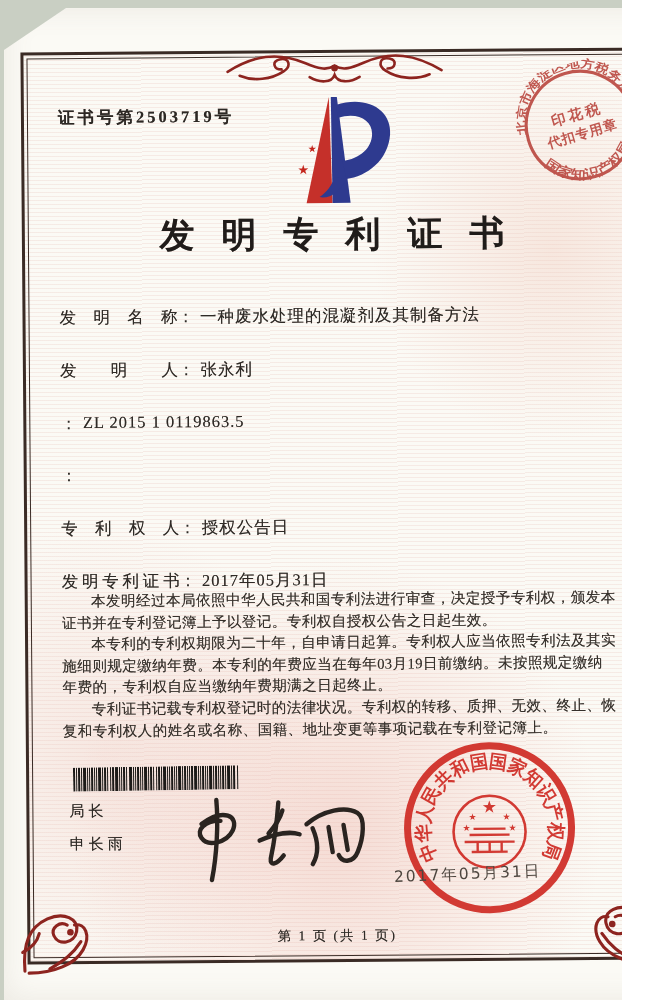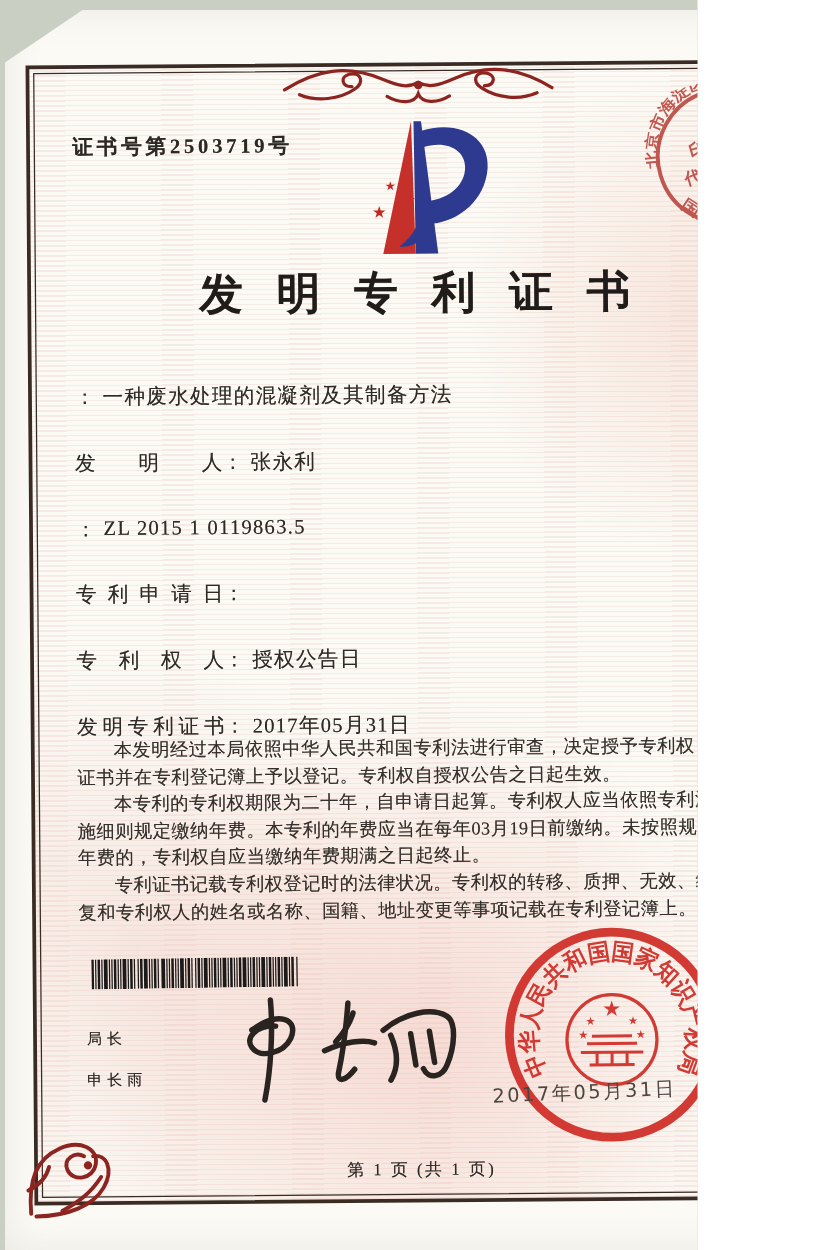--- a/index.html
+++ b/index.html
@@ -1,17 +1,17 @@
 <!DOCTYPE html>
 <html><head>
 <meta charset="utf-8">
 <style>
   html,body{margin:0;padding:0;}
   body{width:671px;height:1000px;font-family:"Liberation Serif","DejaVu Serif",serif;}
-  .stage{position:relative;width:558px;height:1000px;background:#c9cfc3;overflow:hidden;}
+  .stage{position:relative;width:622px;height:1000px;background:#c9cfc3;overflow:hidden;}
   .paper{position:absolute;left:4px;top:8px;width:671px;height:992px;background:#fbfaf5;
          clip-path:polygon(62px 0,100% 0,100% 100%,0 100%,0 42px);
          box-shadow:inset 0 0 30px rgba(120,110,90,.12);}
   .frame{position:absolute;left:24px;top:50px;width:614px;height:906px;
          transform:rotate(-0.45deg);border:3px solid #3a2b25;
          background:
            radial-gradient(60% 42% at 50% 86%, rgba(238,182,172,.45), rgba(238,182,172,0) 72%),
            radial-gradient(42% 30% at 86% 22%, rgba(240,202,188,.40), rgba(240,202,188,0) 70%),
            radial-gradient(50% 38% at 12% 78%, rgba(238,196,188,.35), rgba(238,196,188,0) 70%),
            repeating-linear-gradient(0deg, rgba(210,128,118,.13) 0 1px, rgba(255,255,255,0) 1px 4px);}
@@ -21,21 +21,21 @@
   .title{left:0;top:158px;width:100%;text-align:center;font-size:35px;font-weight:bold;
          letter-spacing:27px;text-indent:27px;color:#201c1a;}
   .fields{left:34px;top:252px;right:26px;color:#2e2a26;}
   .field-row{height:52.8px;display:flex;align-items:flex-start;font-size:16.5px;}
   .field-label{display:inline-block;width:118px;text-align:justify;text-align-last:justify;}
   .field-colon{display:inline-block;}
   .field-value{margin-left:6px;letter-spacing:1px;}
   .paras{left:34px;top:536px;width:554px;font-size:14.6px;line-height:21.6px;color:#35302b;}
   .paras p{margin:0;text-indent:2em;letter-spacing:.4px;}
   .barcode{left:44px;top:712px;transform:rotate(-0.4deg);}
-  .director{left:40px;top:760px;font-size:12px;line-height:33px;color:#2c2824;letter-spacing:4px;}
+  .director{left:40px;top:740px;font-size:15px;line-height:33px;color:#2c2824;letter-spacing:4px;}
   .signature{left:142px;top:740px;}
   .seal-box{left:372px;top:688px;}
   .seal-date{left:364px;top:812px;font-size:15.5px;letter-spacing:2px;color:#4d463f;transform:rotate(-2deg);font-family:"DejaVu Sans","Liberation Sans",sans-serif;}
   .footer{left:0;top:874px;width:100%;text-align:center;font-size:13.5px;color:#2e2a26;letter-spacing:2px;}
   .logo-box{left:250px;top:40px;}
   .stamp-box{left:494px;top:12px;transform:rotate(-16deg);opacity:.88;}
   .flourish-bl{left:-14px;top:820px;}
   .flourish-br{left:532px;top:816px;transform:scaleX(-1);}
   .ornament-top{left:196px;top:-16px;}
   .ink{text-shadow:0 0 .5px rgba(60,50,45,.6);}
@@ -87,34 +87,34 @@
         <textPath href="#stamp-bottom-arc" xlink:href="#stamp-bottom-arc" startOffset="2" textLength="100" lengthAdjust="spacingAndGlyphs">国家知识产权局</textPath>
       </text>
       <text x="60" y="54" font-size="14" fill="#b8423a" font-weight="bold" text-anchor="middle" letter-spacing="3">印花税</text>
       <text x="60" y="73" font-size="13" fill="#b8423a" font-weight="bold" text-anchor="middle" letter-spacing="1">代扣专用章</text>
     </svg>
 
     <div class="abs title ink">发明专利证书</div>
 
     <div class="abs fields">
       <div class="field-row">
+        <span class="field-label ink">发明名称</span>
           <span class="field-colon">：</span>
         <span class="field-value ink">一种废水处理的混凝剂及其制备方法</span>
       </div>
       <div class="field-row">
         <span class="field-label ink">发明人</span>
           <span class="field-colon">：</span>
         <span class="field-value ink">张永利</span>
       </div>
       <div class="field-row">
           <span class="field-colon">：</span>
         <span class="field-value ink">ZL 2015 1 0119863.5</span>
       </div>
       <div class="field-row">
-        <span class="field-label ink">专利申请日</span>
           <span class="field-colon">：</span>
       </div>
       <div class="field-row">
         <span class="field-label ink">专利权人</span>
           <span class="field-colon">：</span>
         <span class="field-value ink">授权公告日</span>
       </div>
       <div class="field-row">
         <span class="field-label ink">发明专利证书</span>
           <span class="field-colon">：</span>

